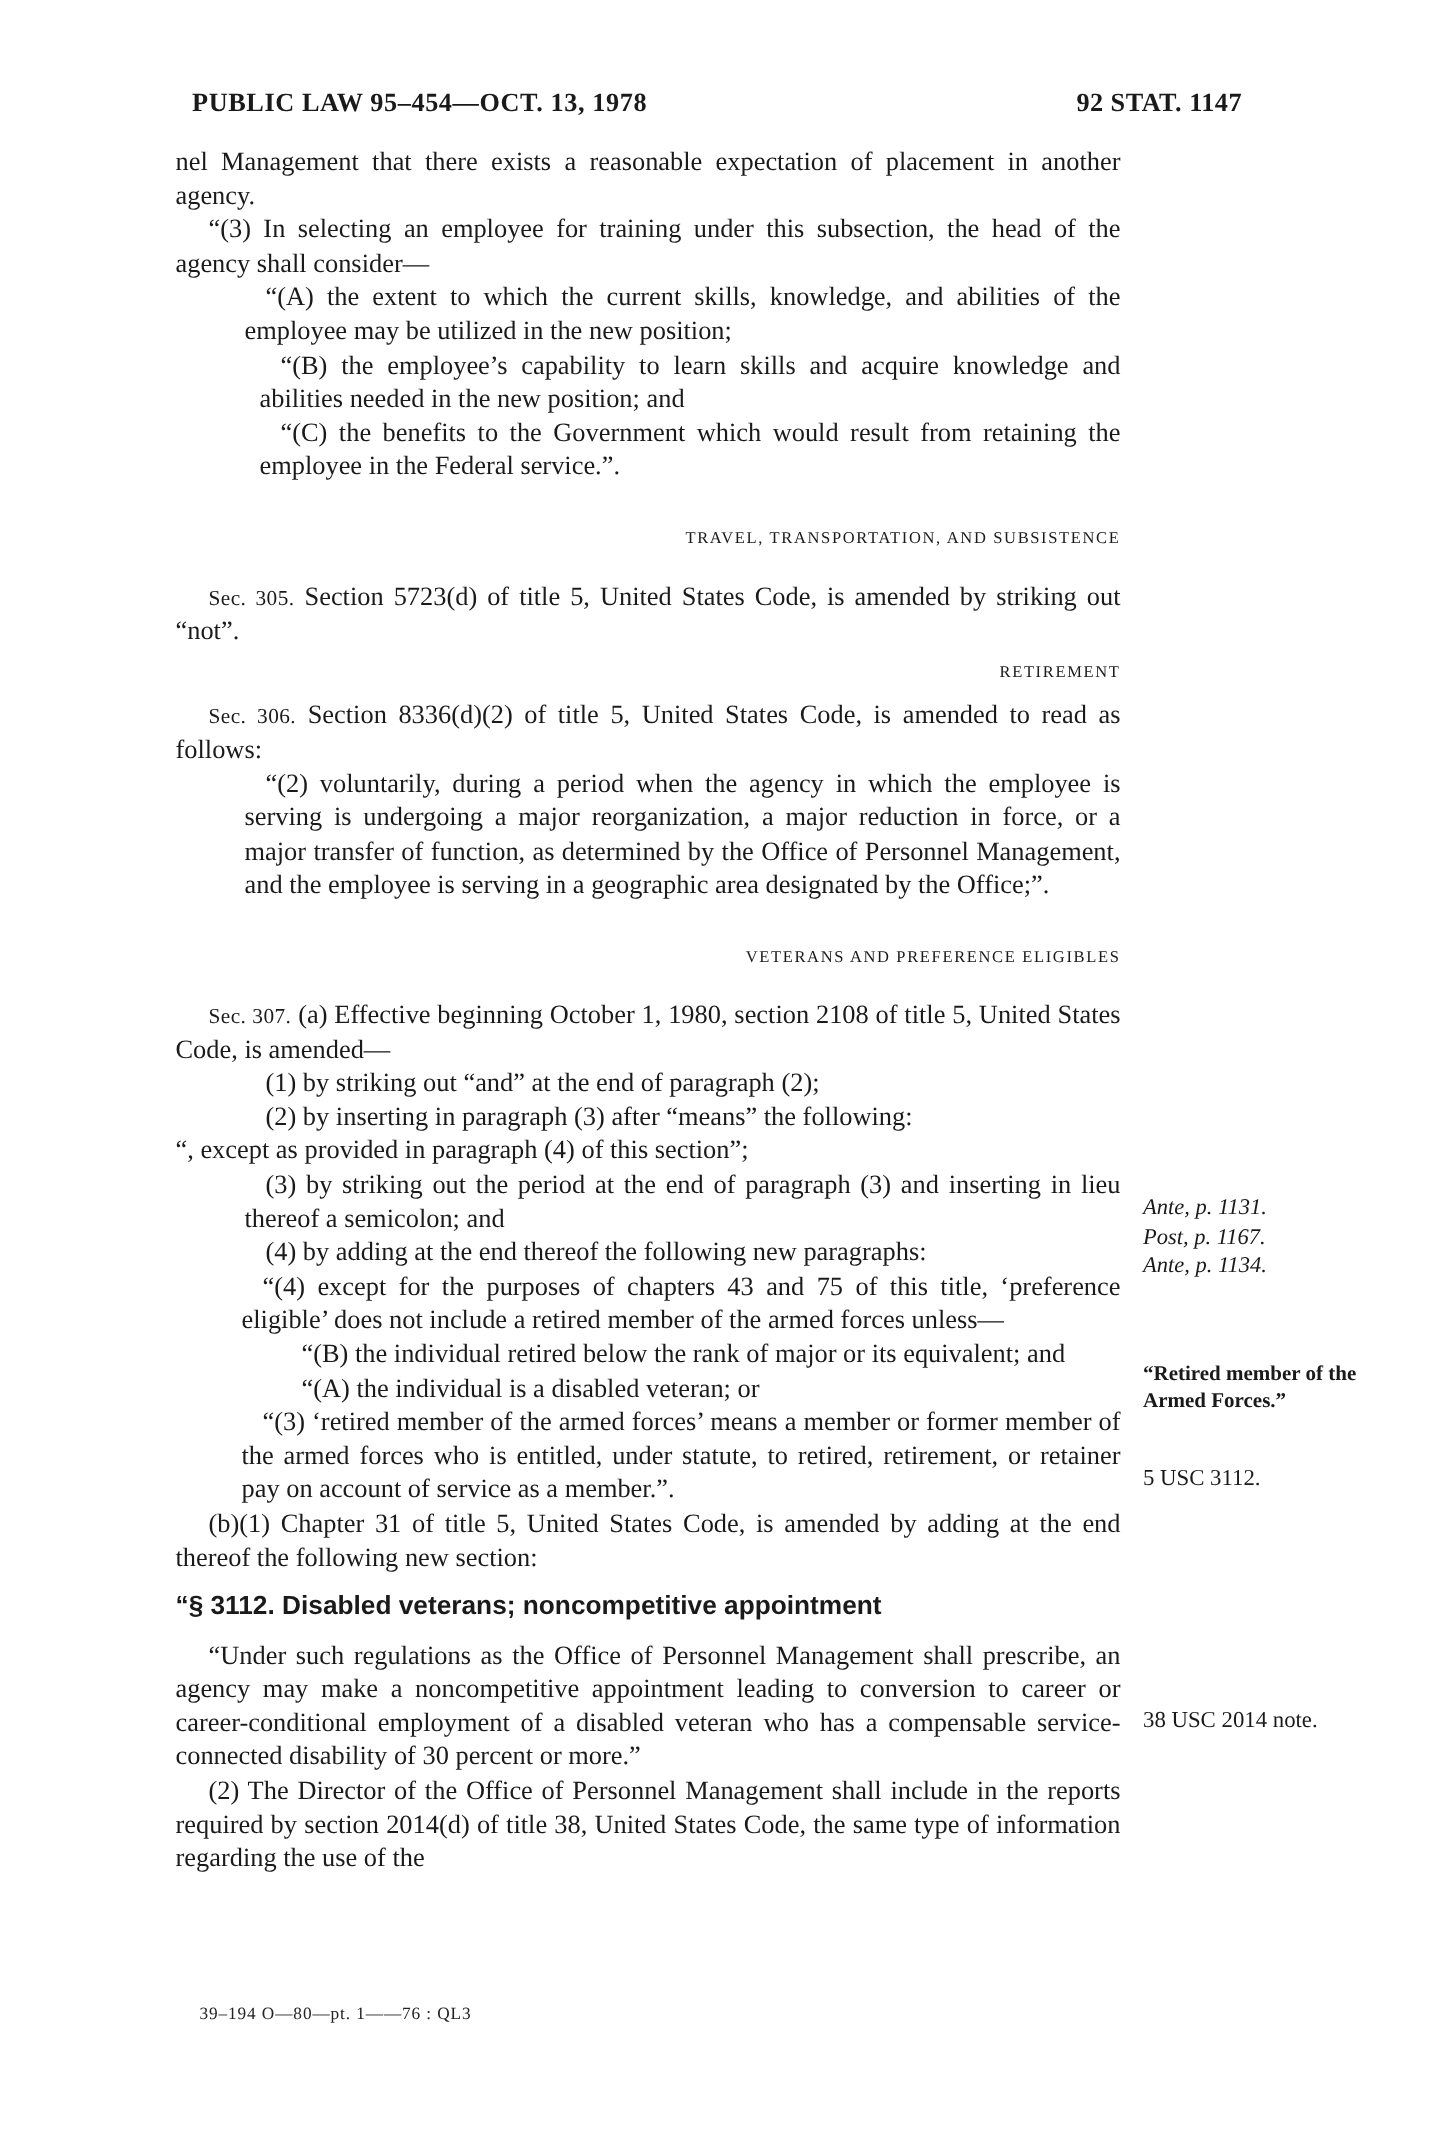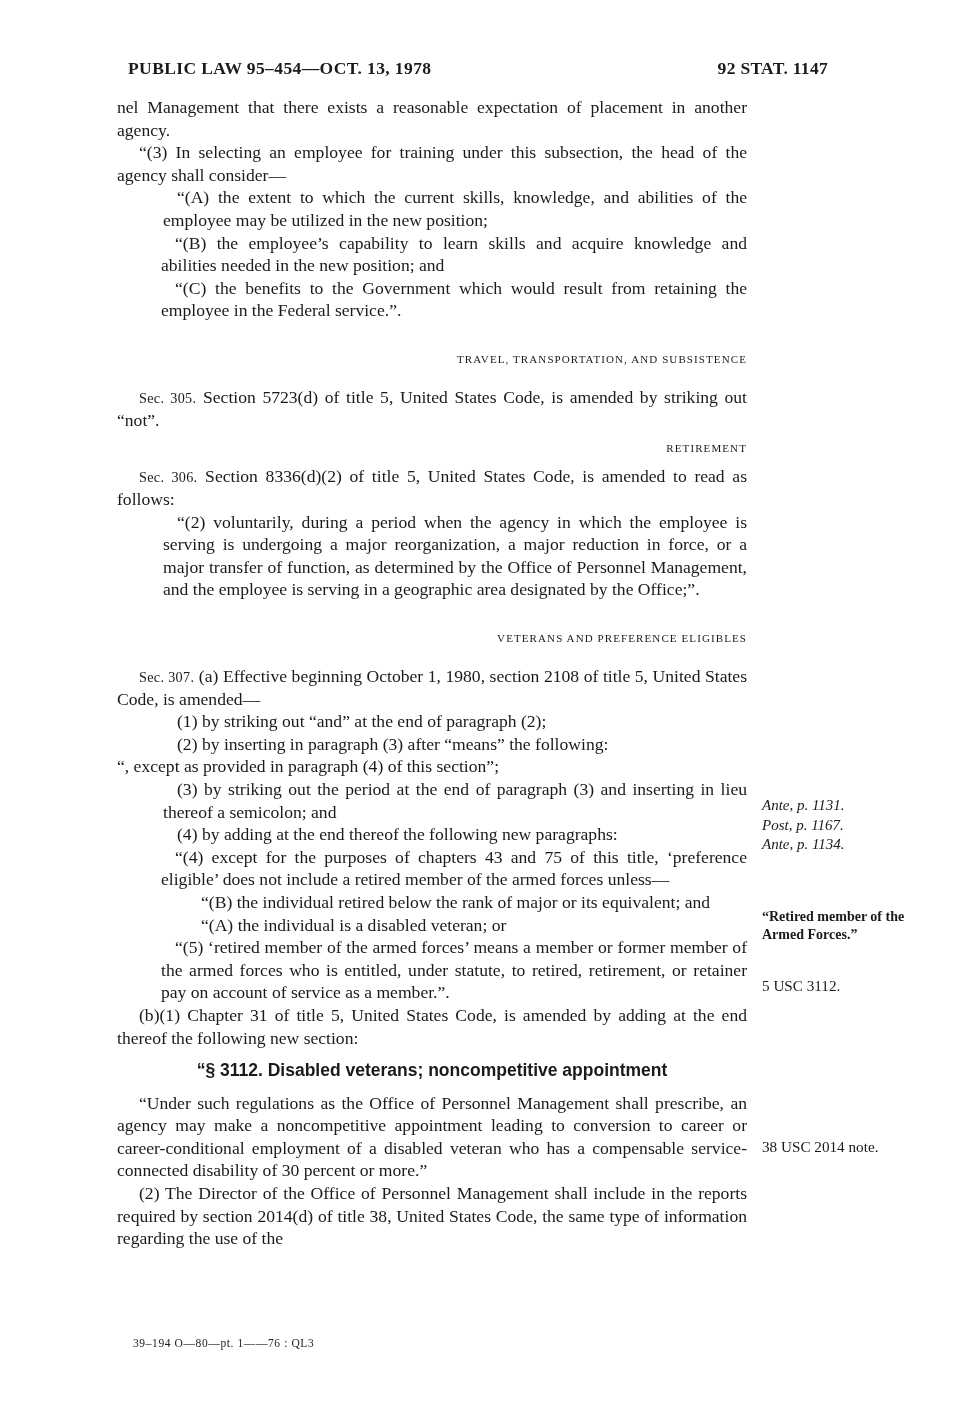--- a/index.html
+++ b/index.html
@@ -74,21 +74,21 @@
     text-justify: inter-word;
   }
   p.indent1 {
     text-indent: 22px;
   }
   p.hang-a {
     margin-left: 46px;
     text-indent: 14px;
   }
   p.hang-b {
-    margin-left: 44px;
+    margin-left: 56px;
     text-indent: 14px;
   }
   p.hang-num {
     margin-left: 46px;
     text-indent: 14px;
   }
   p.hang-num2 {
     margin-left: 44px;
     text-indent: 0px;
   }
@@ -113,21 +113,21 @@
   .sc {
     font-size: 14.2px;
     letter-spacing: 0.3px;
   }
   .section-title {
     font-family: "Liberation Sans", sans-serif;
     font-size: 17.5px;
     font-weight: bold;
     text-indent: 0;
     margin: 0;
-    text-align: center;
+    text-align: left;
   }
 
   
   .note {
     font-size: 15px;
     line-height: 1.3;
     font-family: "Liberation Serif", serif;
   }
   .note.italic {
     font-style: italic;
@@ -214,21 +214,21 @@
     <p class="hang-num">(3) by striking out the period at the end of paragraph (3) and inserting in lieu thereof a semicolon; and</p>
 
     <p class="hang-num">(4) by adding at the end thereof the following new paragraphs:</p>
 
     <p class="hang-num2" style="text-indent:14px;">“(4) except for the purposes of chapters 43 and 75 of this title, ‘preference eligible’ does not include a retired member of the armed forces unless—</p>
 
     <p class="sub-ind">“(B) the individual retired below the rank of major or its equivalent; and</p>
 
     <p class="sub-ind">“(A) the individual is a disabled veteran; or</p>
 
-    <p class="hang-num2" style="text-indent:14px;">“(5) ‘retired member of the armed forces’ means a member or former member of the armed forces who is entitled, under statute, to retired, retirement, or retainer pay on account of service as a member.”.</p>
+    <p class="hang-num2" style="text-indent:14px;">“(3) ‘retired member of the armed forces’ means a member or former member of the armed forces who is entitled, under statute, to retired, retirement, or retainer pay on account of service as a member.”.</p>
 
     <p class="indent1">(b)(1) Chapter 31 of title 5, United States Code, is amended by adding at the end thereof the following new section:</p>
 
     <div class="gap-sm"></div>
 
     <p class="section-title">“§ 3112. Disabled veterans; noncompetitive appointment</p>
 
     <div class="gap-sm"></div>
 
     <p class="indent1">“Under such regulations as the Office of Personnel Management shall prescribe, an agency may make a noncompetitive appointment leading to conversion to career or career-conditional employment of a disabled veteran who has a compensable service-connected disability of 30 percent or more.”</p>

